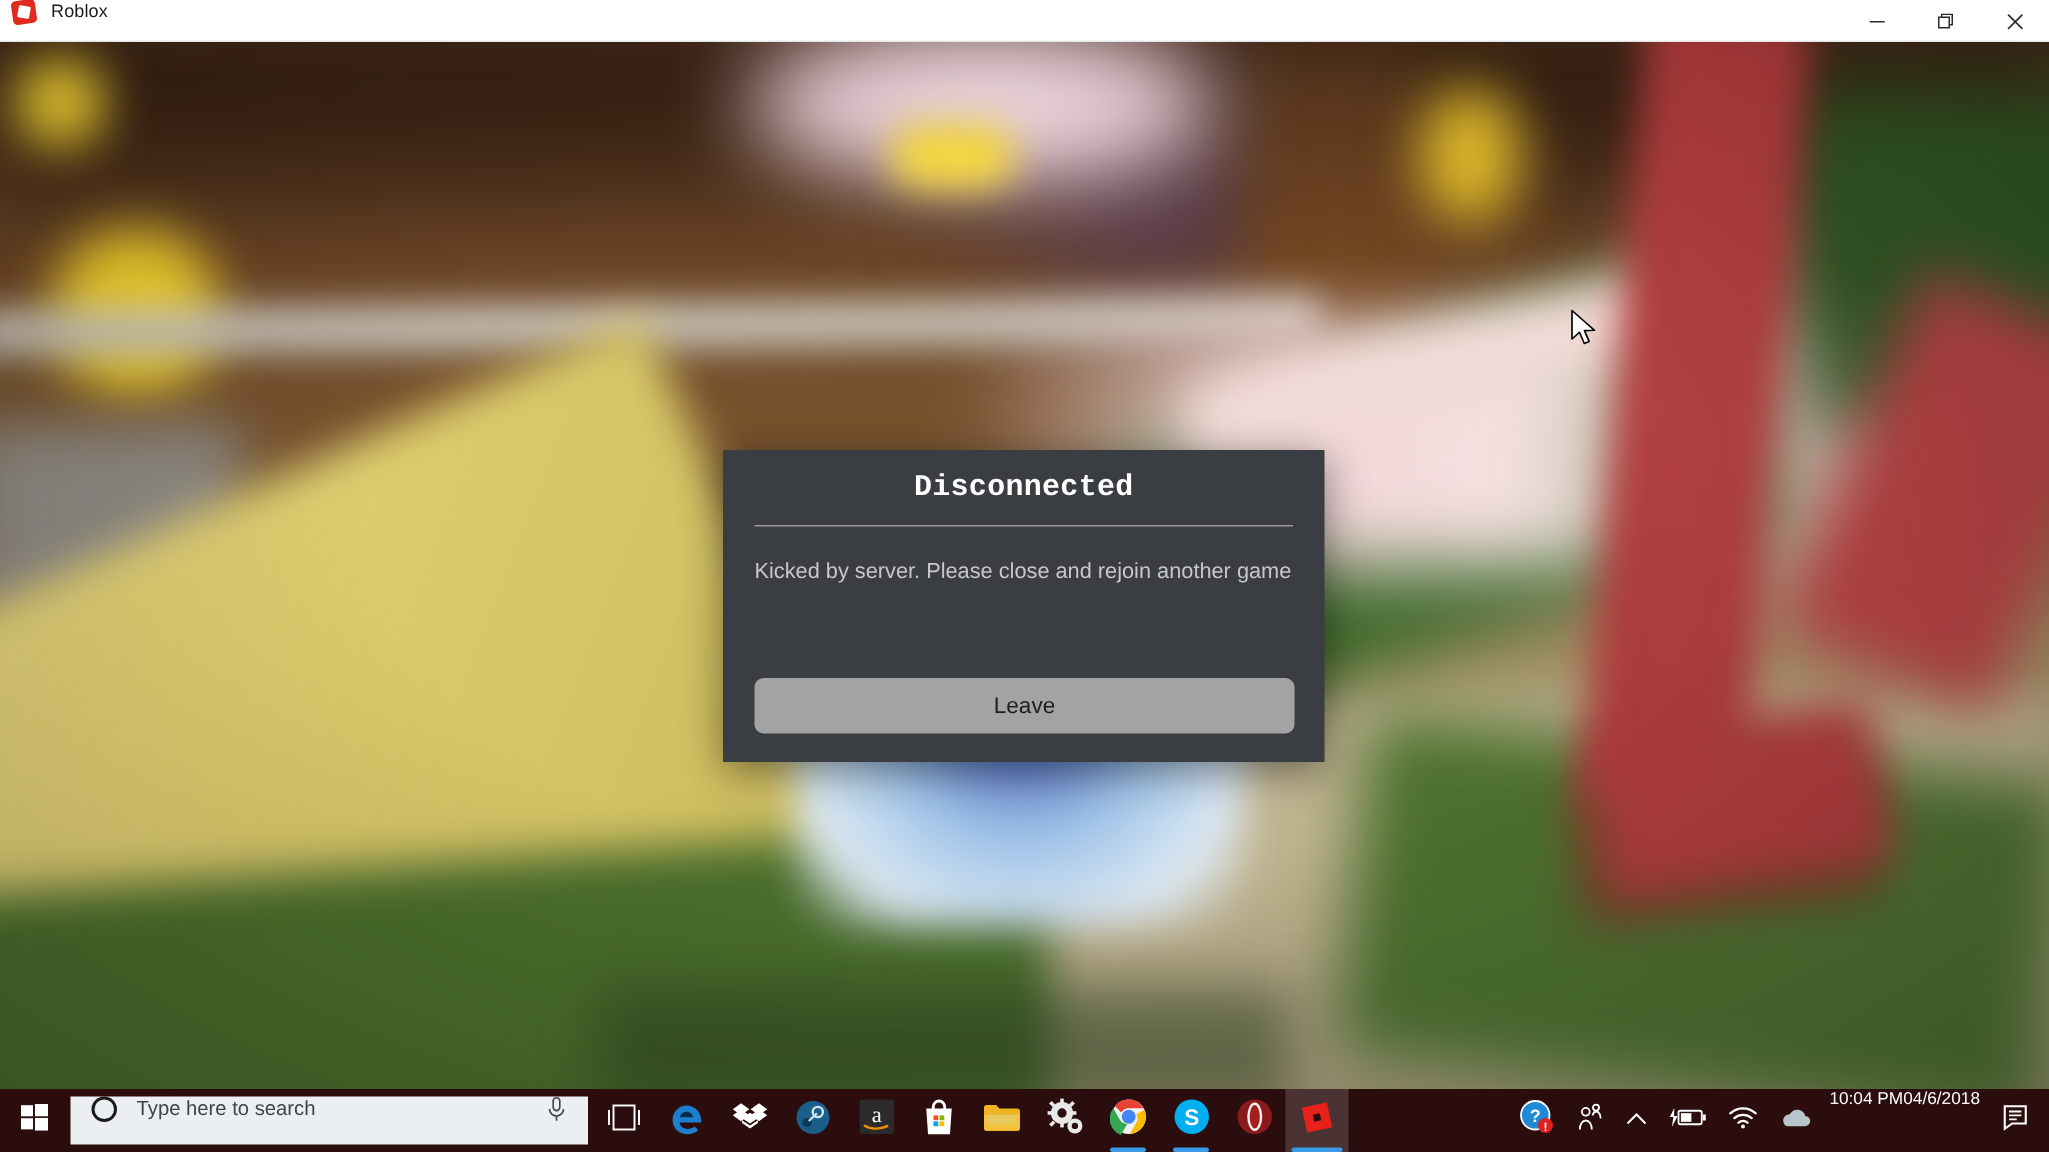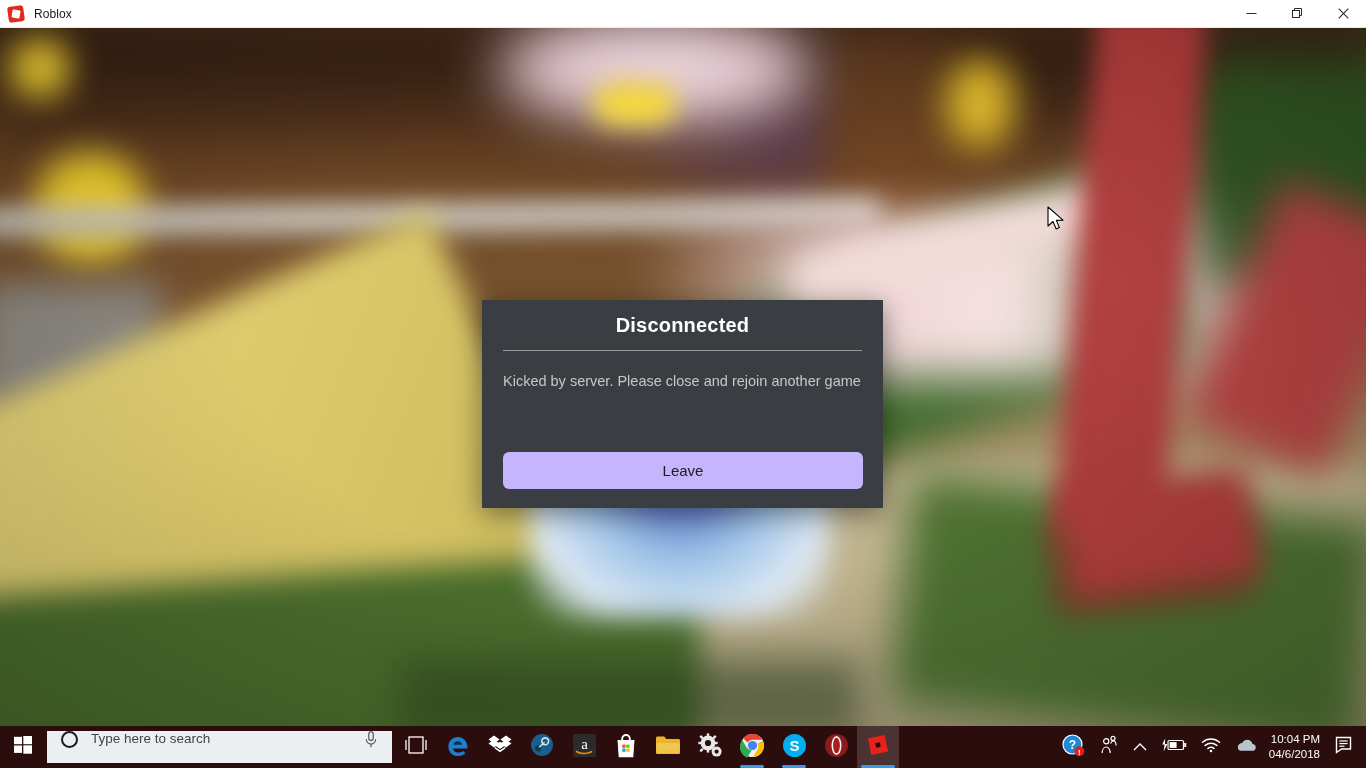--- a/index.html
+++ b/index.html
@@ -6,21 +6,21 @@
   html, body {
     width:1366px; height:768px; overflow:hidden;
     font-family:"Liberation Sans", sans-serif;
     background:#000;
   }
   #screen { position:relative; width:1366px; height:768px; overflow:hidden; }
 
   
   #titlebar {
     position:absolute; left:0; top:0; width:1366px; height:28px;
-    background:#ffffff; display:flex; align-items:center;
+    background:#ffffff; display:flex; align-items:flex-start;
     border-bottom:1px solid #e8e8e8;
   }
   #app-icon {
     position:relative; width:16px; height:16px; margin-left:8px;
     background:#e02a1f; border-radius:3px;
     transform:rotate(-8deg);
   }
   #app-icon::after {
     content:""; position:absolute; left:4px; top:4px; width:8px; height:8px;
     background:#ffffff; transform:rotate(18deg); border-radius:1px;
@@ -169,35 +169,35 @@
   #cursor { position:absolute; left:1047px; top:178px; width:20px; height:28px; }
 
   
   #dialog {
     position:absolute; left:482px; top:272px; width:401px; height:208px;
     background:#3a3d42; box-shadow:0 6px 26px rgba(0,0,0,0.45);
     padding:0 21px;
   }
   #dialog-title {
     text-align:center; color:#ffffff; font-size:20px; font-weight:bold;
-    padding-top:14px; letter-spacing:.2px;
+    padding-top:14px; letter-spacing:.2px;font-family:Liberation Mono, monospace;
   }
   #dialog-divider {
     height:1px; background:#b9b9b9; margin-top:13px; opacity:.75;
   }
   #dialog-message {
     margin-top:20px; text-align:left; color:#c7c7c7;
     font-size:14.5px; line-height:20px;
   }
   #dialog-errorcode {
     text-align:center; color:#c7c7c7; font-size:14.5px; line-height:20px;
   }
   #leave-button {
     position:absolute; left:21px; top:152px; width:360px; height:37px;
-    background:#c4b5fd; border:none; border-radius:6px;
+    background:#a3a3a3; border:none; border-radius:6px;
     font-family:"Liberation Sans", sans-serif; font-size:15px; color:#1d1d1d;
     cursor:pointer;
   }
 
   
   #taskbar {
     position:absolute; left:0; top:726px; width:1366px; height:42px;
     background:#2a0d0c; display:flex; align-items:center;
   }
   #start-button {
@@ -227,21 +227,21 @@
     background:#3a9ae8; border-radius:2px;
   }
   .tbtn .ind.wide { left:4px; width:34px; }
 
   #tray { margin-left:auto; display:flex; align-items:center; height:42px; }
   .tray-item {
     height:42px; display:flex; align-items:center; justify-content:center;
     padding:0 7px;
   }
   #clock {
-    display:flex; flex-direction:column; align-items:flex-end; justify-content:center;
+    display:flex; justify-content:center;
     height:42px; padding:0 9px 0 5px; color:#ffffff; font-size:11.5px; line-height:15px;
   }
   #action-center { padding:0 11px 0 6px; }
 </style>
 </head>
 <body>
 
 <div id="screen">
 
   <div id="titlebar">

